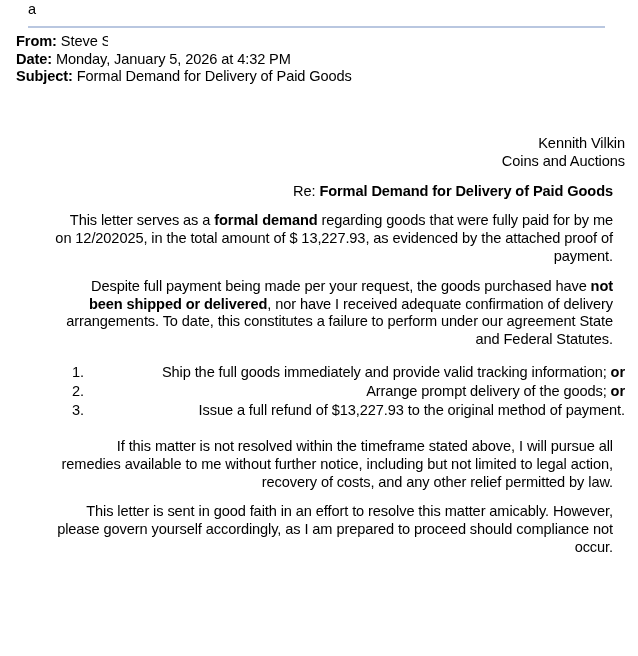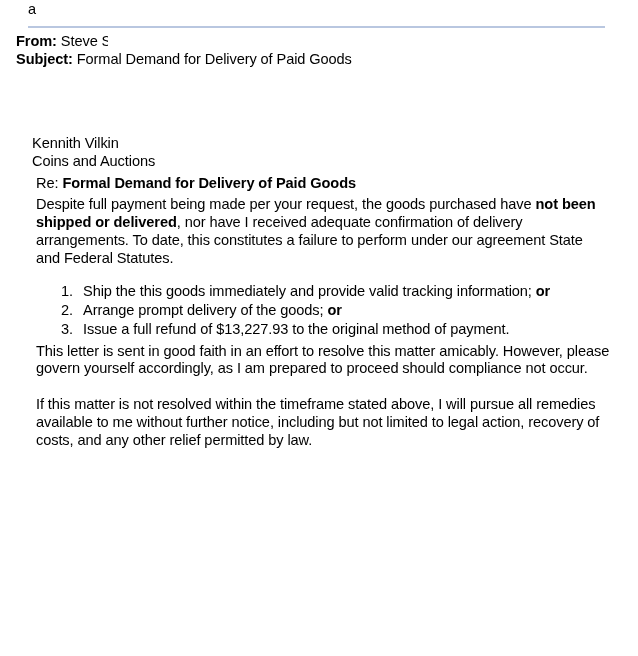--- a/index.html
+++ b/index.html
@@ -65,43 +65,44 @@
     font-weight: normal;
   }
   .hdr-line.from-line {
     overflow: hidden;
     width: 92px;  
   }
 
   
   .letter {
     position: absolute;
-    left: 32px;
+    left: 43px;
     top: 135px;
     width: 582px;
     font-size: 14.6px;
     line-height: 17.8px;
     letter-spacing: -0.1px;
+    text-align: right;
   }
 
   .addr-line {
     font-size: 14.6px;
     line-height: 17.8px;
     white-space: nowrap;
   }
 
   .blk {
     margin-top: 19px;
   }
   .blk.tight {
     margin-top: 18px;
   }
 
   p.para {
-    margin: 4px;
+    margin: 12px;
     padding: 0;
   }
 
   b, .b {
     font-weight: bold;
   }
 
   ol.actions {
     margin: 14px 0 0 0;
     padding: 0 0 0 45px;
@@ -123,47 +124,51 @@
   <div class="stray-char">a</div>
 
   <div class="divider"></div>
 
   <div class="headers">
 
     <div class="hdr-line from-line">
       <span class="hdr-label">From:</span><span class="hdr-value"> </span><span class="hdr-value">Steve S</span>
     </div>
 
+    <div class="hdr-line">
+      <span class="hdr-label">Date:</span><span class="hdr-value"> </span><span class="hdr-value">Monday, January 5, 2026 at 4:32 PM</span>
+    </div>
 
 
     <div class="hdr-line">
       <span class="hdr-label">Subject:</span><span class="hdr-value"> </span><span class="hdr-value">Formal Demand for Delivery of Paid Goods</span>
     </div>
 
   </div>
 
   <div class="letter">
 
     <div>
       <div class="addr-line">Kennith Vilkin</div>
       <div class="addr-line">Coins and Auctions</div>
     </div>
 
     <p class="para blk"><span>Re: </span><b>Formal Demand for Delivery of Paid Goods</b></p>
 
 
+    <p class="para blk"><span>This letter serves as a </span><b>formal demand</b><span> regarding goods that were fully paid for by me on 12/202025, in the total amount of $ 13,227.93, as evidenced by the attached proof of payment.</span></p>
 
     <p class="para blk"><span>Despite full payment being made per your request, the goods purchased have </span><b>not been shipped or delivered</b><span>, nor have I received adequate confirmation of delivery arrangements. To date, this constitutes a failure to perform under our agreement State and Federal Statutes.</span></p>
 
 
     <ol class="actions">
-      <li><span>Ship the this goods immediately and provide valid tracking information; </span><b>or</b></li>
+      <li><span>Ship the full goods immediately and provide valid tracking information; </span><b>or</b></li>
       <li><span>Arrange prompt delivery of the goods; </span><b>or</b></li>
       <li><span>Issue a full refund of $13,227.93  to the original method of payment.</span><b></b></li>
     </ol>
 
+    <p class="para blk tight">If this matter is not resolved within the timeframe stated above, I will pursue all remedies available to me without further notice, including but not limited to legal action, recovery of costs, and any other relief permitted by law.</p>
+
     <p class="para blk">This letter is sent in good faith in an effort to resolve this matter amicably. However, please govern yourself accordingly, as I am prepared to proceed should compliance not occur.</p>
-
-    <p class="para blk tight">If this matter is not resolved within the timeframe stated above, I will pursue all remedies available to me without further notice, including but not limited to legal action, recovery of costs, and any other relief permitted by law.</p>
 
   </div>
 
 </div>
 
 </body></html>

